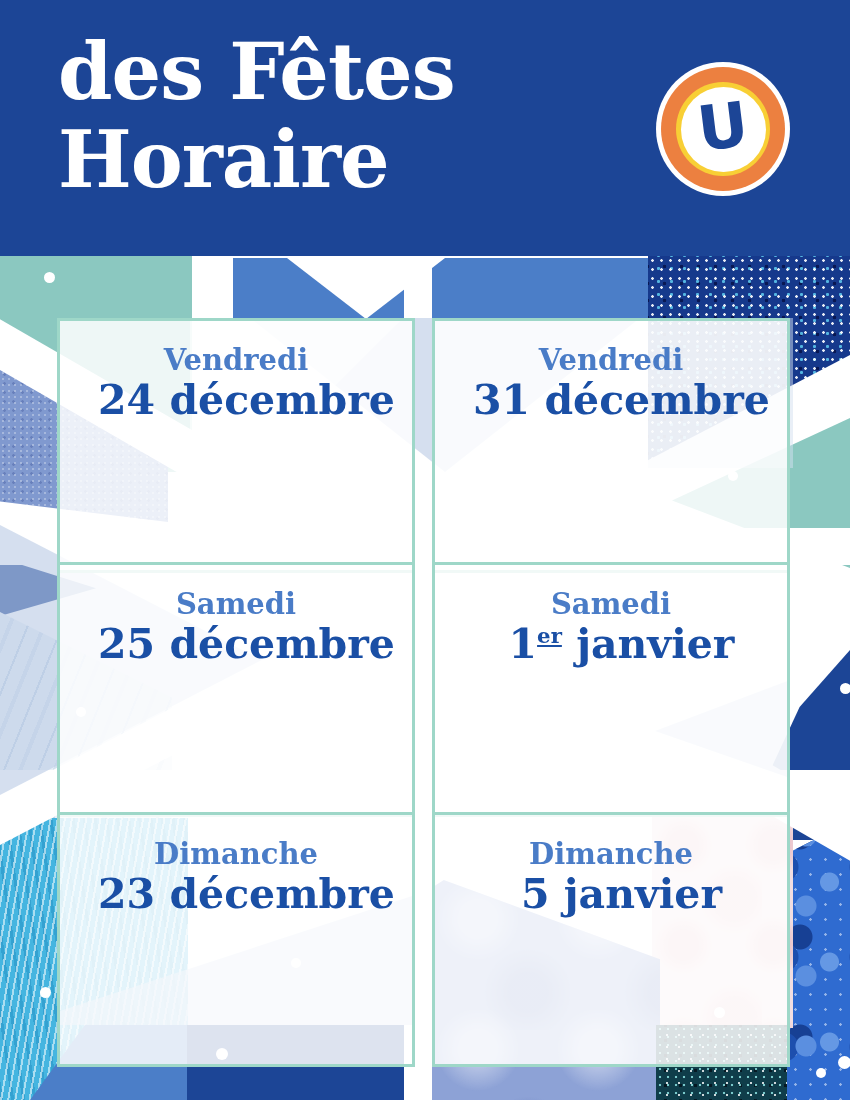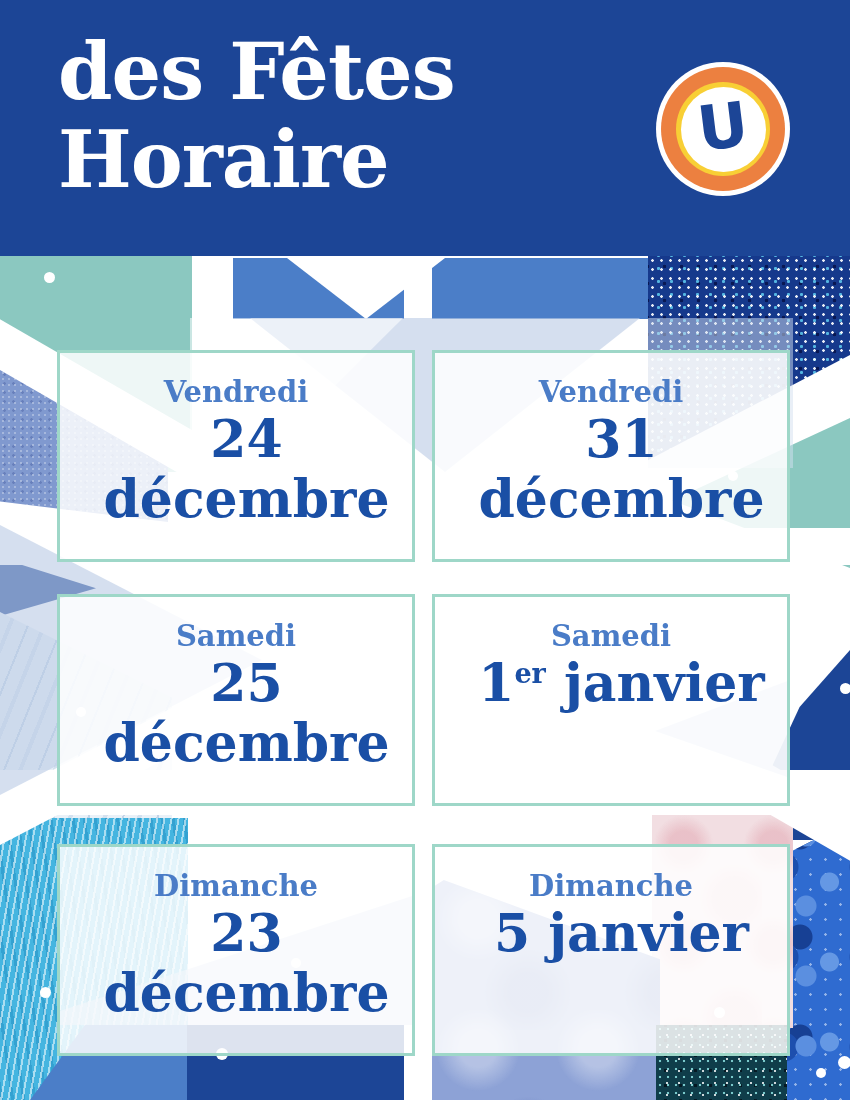--- a/index.html
+++ b/index.html
@@ -98,25 +98,25 @@
   .st-b{left:0;top:525px;width:262px;height:270px;clip-path:polygon(0 0,100% 50%,0 100%);}
   .st-c{left:57px;top:895px;width:358px;height:130px;clip-path:polygon(100% 0,100% 100%,0 100%,0 90%);}
   .st-d{left:655px;top:680px;width:135px;height:98px;clip-path:polygon(100% 0,100% 100%,0 52%);}
   .wt-a{left:190px;top:318px;width:213px;height:212px;background:rgba(255,255,255,.55);
         clip-path:polygon(0 0,100% 0,0 100%);}
   .wt-b{left:648px;top:318px;width:145px;height:150px;background:rgba(212,224,240,.5);}
 
   .dot{position:absolute;background:#ffffff;border-radius:50%;}
 
   
-  .card{position:absolute;width:358px;height:212px;background:rgba(255,255,255,.85);
-        border:3px solid #9ed7c8;text-align:center;margin-top:32px;}
+  .card{position:absolute;width:358px;height:255px;background:rgba(255,255,255,.85);
+        border:3px solid #9ed7c8;text-align:center;}
   .card .day{margin-top:24px;font-size:29px;font-weight:bold;color:#4a7cc7;line-height:1.1;}
-  .card .date{font-size:52px;font-weight:bold;color:#1a4fa5;line-height:1.15;padding-left:21px;}
-  .card .date sup{font-size:.52em;vertical-align:super;}
+  .card .date{font-size:41px;font-weight:bold;color:#1a4fa5;line-height:1.15;padding-left:21px;}
+  .card .date sup{font-size:.52em;vertical-align:super;text-decoration:underline;}
   .c1{left:57px;top:318px;} .c2{left:432px;top:318px;}
   .c3{left:57px;top:562px;} .c4{left:432px;top:562px;}
   .c5{left:57px;top:812px;} .c6{left:432px;top:812px;}
 </style>
 </head>
 <body>
 
 <div class="poster">
 
   <div class="header">

